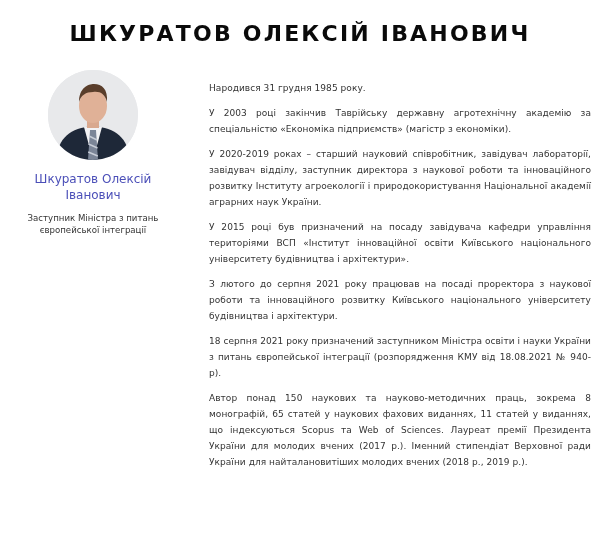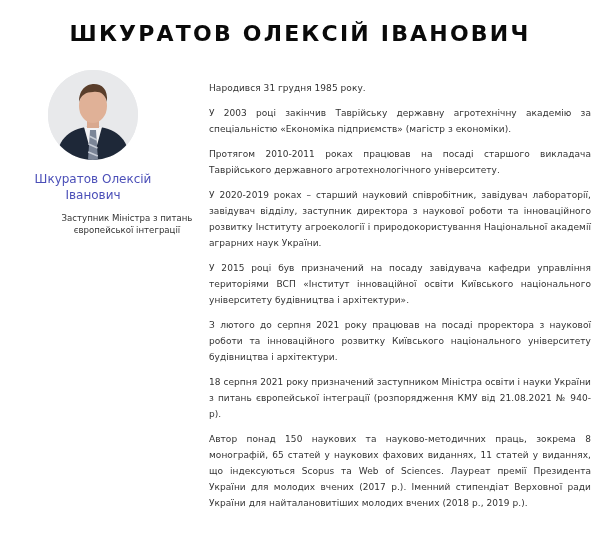--- a/index.html
+++ b/index.html
@@ -17,22 +17,22 @@
     .avatar {
       position: absolute; left: 48px; top: 2px; width: 90px; height: 90px;
       border-radius: 50%; overflow: hidden; background: #e7e8ea;
     }
     .avatar svg { display: block; }
     .name {
       position: absolute; left: 20px; top: 103px; width: 146px;
       color: #4b4fb8; font-size: 12px; line-height: 16px; text-align: center;
     }
     .role {
-      position: absolute; left: 14px; top: 144px; width: 186px;
-      font-size: 8.6px; line-height: 12px; color: #333; text-align: center; padding-left: 20px;
+      position: absolute; left: 0; top: 144px; width: 186px;
+      font-size: 8.6px; line-height: 12px; color: #333; text-align: center;
     }
     .content { position: absolute; left: 203px; top: 80px; width: 388px; }
     .content p {
       margin: 0 0 9px 6px; font-size: 9px; line-height: 16px;
       color: #333; text-align: justify; letter-spacing: 0.05px;
     }
   </style>
 </head>
 <body>
 
@@ -57,20 +57,19 @@
       <path d="M31 32 C31 18 40 14 46 14 C54 14 60 19 59 32 C57 24 52 21 45 22 C38 22 33 25 31 32 Z" fill="#5a3e2b"></path>
     </svg>
   </div>
   <div class="name">Шкуратов Олексій Іванович</div>
   <div class="role">Заступник Міністра з питань європейської інтеграції</div>
 </div>
 
 <div class="content">
   <p>Народився 31 грудня 1985 року.</p>
   <p>У 2003 році закінчив Таврійську державну агротехнічну академію за спеціальністю «Економіка підприємств» (магістр з економіки).</p>
-  <p>Протягом 2010-2011 роках працював на посаді старшого викладача Таврійського державного агротехнологічного університету.</p>
   <p>У 2020-2019 роках – старший науковий співробітник, завідувач лабораторії, завідувач відділу, заступник директора з наукової роботи та інноваційного розвитку Інституту агроекології і природокористування Національної академії аграрних наук України.</p>
   <p>У 2015 році був призначений на посаду завідувача кафедри управління територіями ВСП «Інститут інноваційної освіти Київського національного університету будівництва і архітектури».</p>
   <p>З лютого до серпня 2021 року працював на посаді проректора з наукової роботи та інноваційного розвитку Київського національного університету будівництва і архітектури.</p>
-  <p>18 серпня 2021 року призначений заступником Міністра освіти і науки України з питань європейської інтеграції (розпорядження КМУ від 21.08.2021 № 940-р).</p>
+  <p>18 серпня 2021 року призначений заступником Міністра освіти і науки України з питань європейської інтеграції (розпорядження КМУ від 18.08.2021 № 940-р).</p>
   <p>Автор понад 150 наукових та науково-методичних праць, зокрема 8 монографій, 65 статей у наукових фахових виданнях, 11 статей у виданнях, що індексуються Scopus та Web of Sciences. Лауреат премії Президента України для молодих вчених (2017 р.). Іменний стипендіат Верховної ради України для найталановитіших молодих вчених (2018 р., 2019 р.).</p>
 
 </div>
 
 </body></html>

